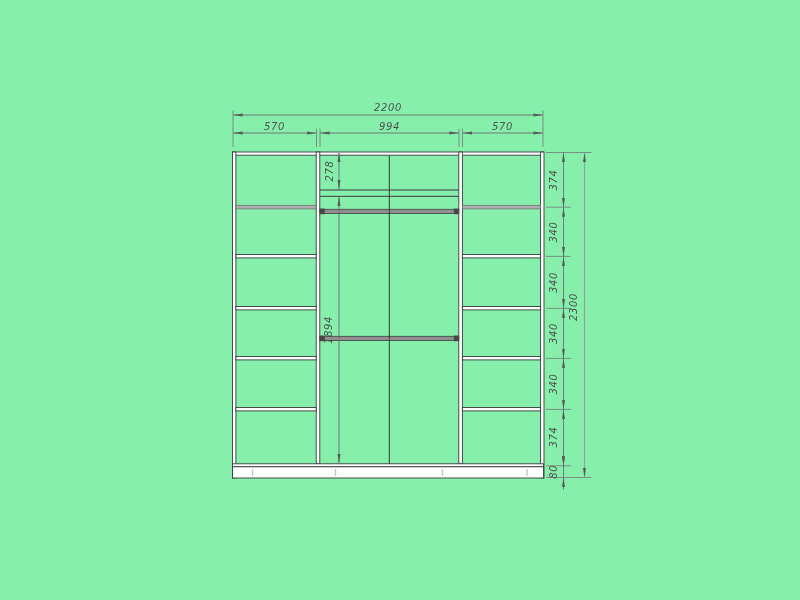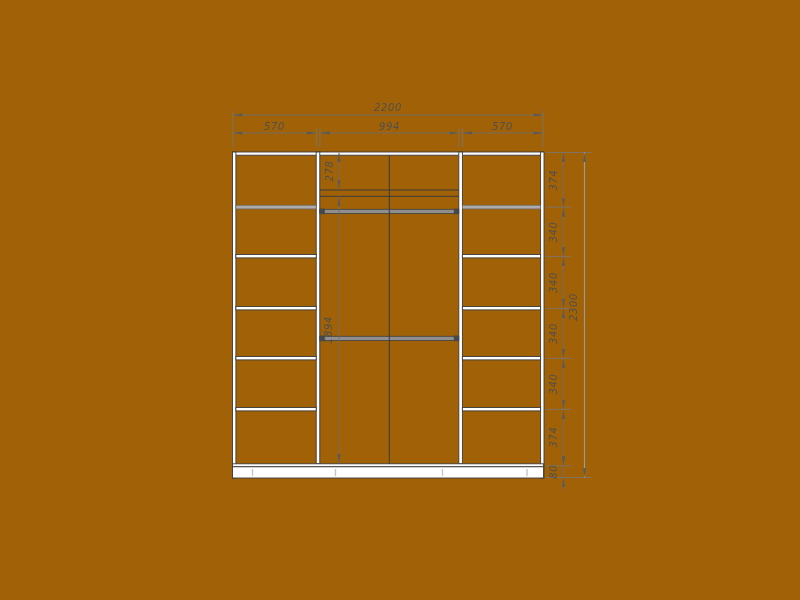--- a/index.html
+++ b/index.html
@@ -1,20 +1,20 @@
 <!DOCTYPE html>
 <html><head>
 <meta charset="utf-8">
 <style>
   html, body { margin: 0; padding: 0; background: #ffffff; }
   .canvas {
     position: relative;
     width: 800px;
     height: 600px;
-    background: #a16207;
+    background: #86efac;
     overflow: hidden;
     font-family: "DejaVu Sans", sans-serif;
   }
   svg { display: block; }
 
   .panel      { fill: #ffffff; stroke: #3a3a3a; stroke-width: 0.9; }
   .shelf-gray { fill: #adadad; stroke: #6a6a6a; stroke-width: 0.7; }
   .rail       { fill: #8f8f8f; stroke: #3f3f3f; stroke-width: 0.8; }
   .rail-cap   { fill: #474747; stroke: none; }
   .obj-line   { stroke: #3a3a3a; stroke-width: 1; fill: none; }

